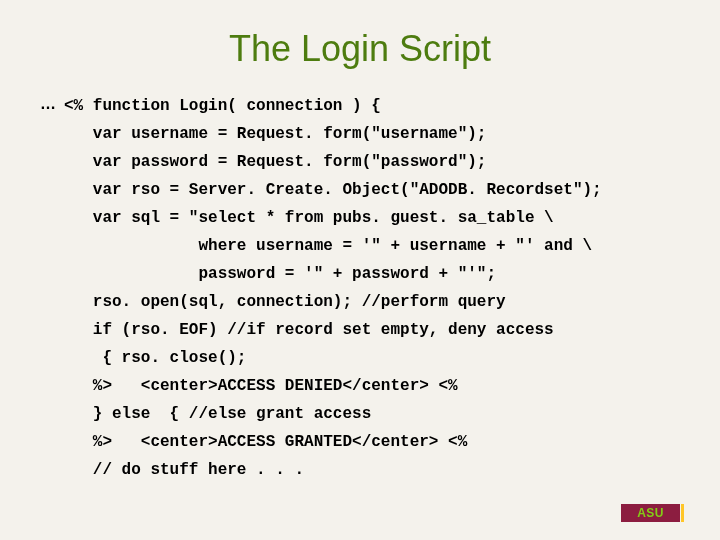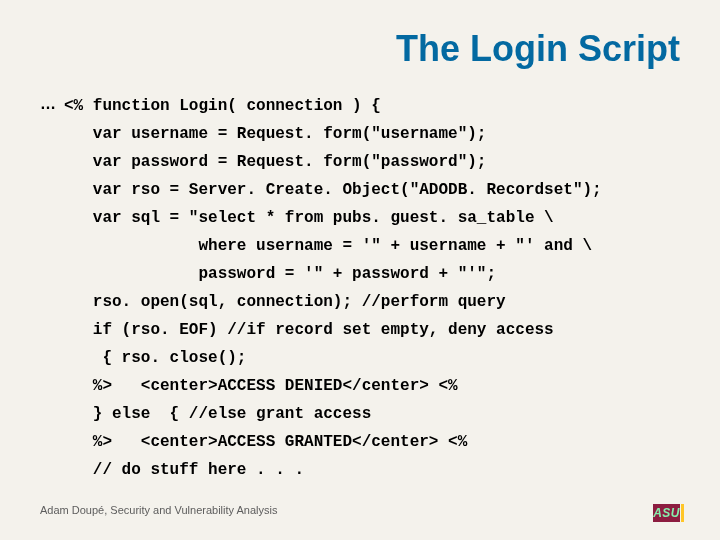--- a/index.html
+++ b/index.html
@@ -10,23 +10,23 @@
     position: relative;
   }
   .slide {
     width: 720px;
     height: 540px;
     padding: 28px 40px 0 40px;
     position: relative;
   }
   .title {
     font-size: 36px;
-    font-weight: 700;
-    color: #0369a1;
-    text-align: right;
+    font-weight: 400;
+    color: #4d7c0f;
+    text-align: center;
     margin-bottom: 22px;
     font-family: Arial, Helvetica, sans-serif;
   }
   .code-wrap {
     display: flex;
     align-items: flex-start;
   }
   .ellipsis {
     font-family: Arial, Helvetica, sans-serif;
     font-size: 16px;
@@ -54,27 +54,26 @@
   .logo {
     position: absolute;
     right: 36px;
     bottom: 18px;
     display: flex;
     align-items: center;
     gap: 1px;
   }
   .asu-block {
     background: #8c1d40;
-    color: #86efac;
+    color: #84cc16;
     font-weight: 900;
     font-size: 12px;
     letter-spacing: 0.5px;
-    padding: 2px 0;
+    padding: 2px 16px;
     font-family: Arial, Helvetica, sans-serif;
-    font-style: italic;
   }
   .asu-bar {
     width: 3px;
     height: 18px;
     background: #ffc627;
   }
 </style>
 </head>
 <body>
 
@@ -92,19 +91,18 @@
               password = '" + password + "'";
    rso. open(sql, connection); //perform query
    if (rso. EOF) //if record set empty, deny access
     { rso. close();
    %&gt;   &lt;center&gt;ACCESS DENIED&lt;/center&gt; &lt;%
    } else  { //else grant access
    %&gt;   &lt;center&gt;ACCESS GRANTED&lt;/center&gt; &lt;%
    // do stuff here . . .</div>
   </div>
 
-  <div class="footer">Adam Doupé, Security and Vulnerability Analysis</div>
 
   <div class="logo">
     <span class="asu-block">ASU</span>
     <span class="asu-bar"></span>
   </div>
 </div>
 
 </body></html>

